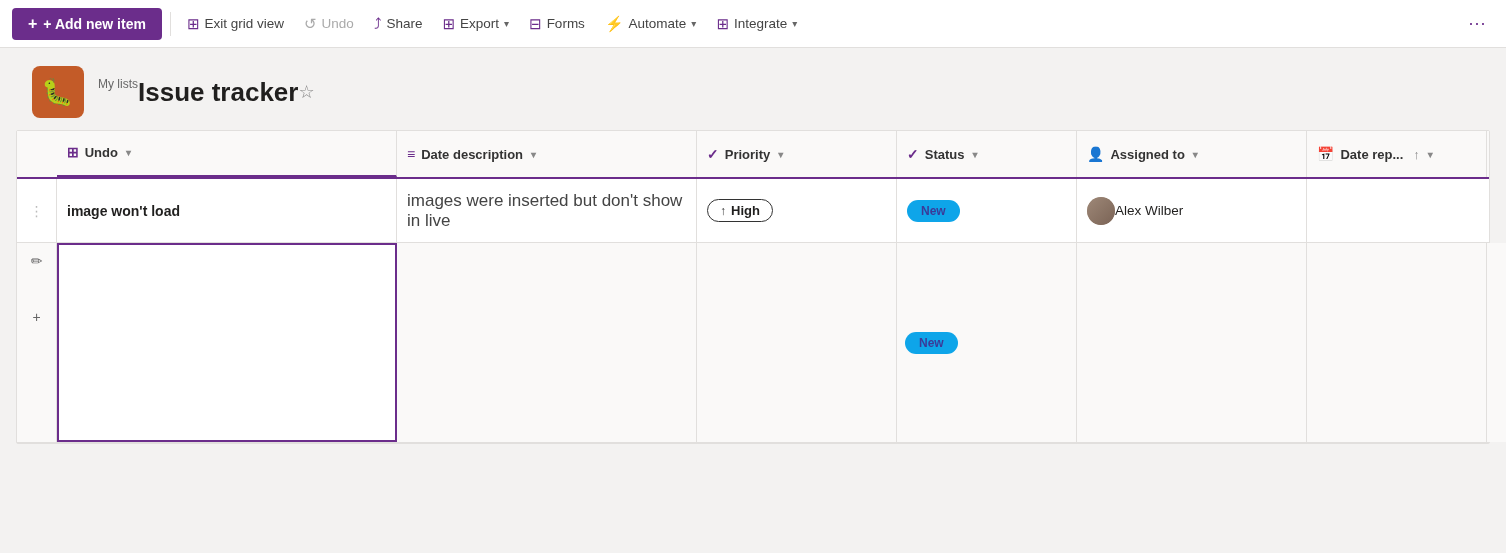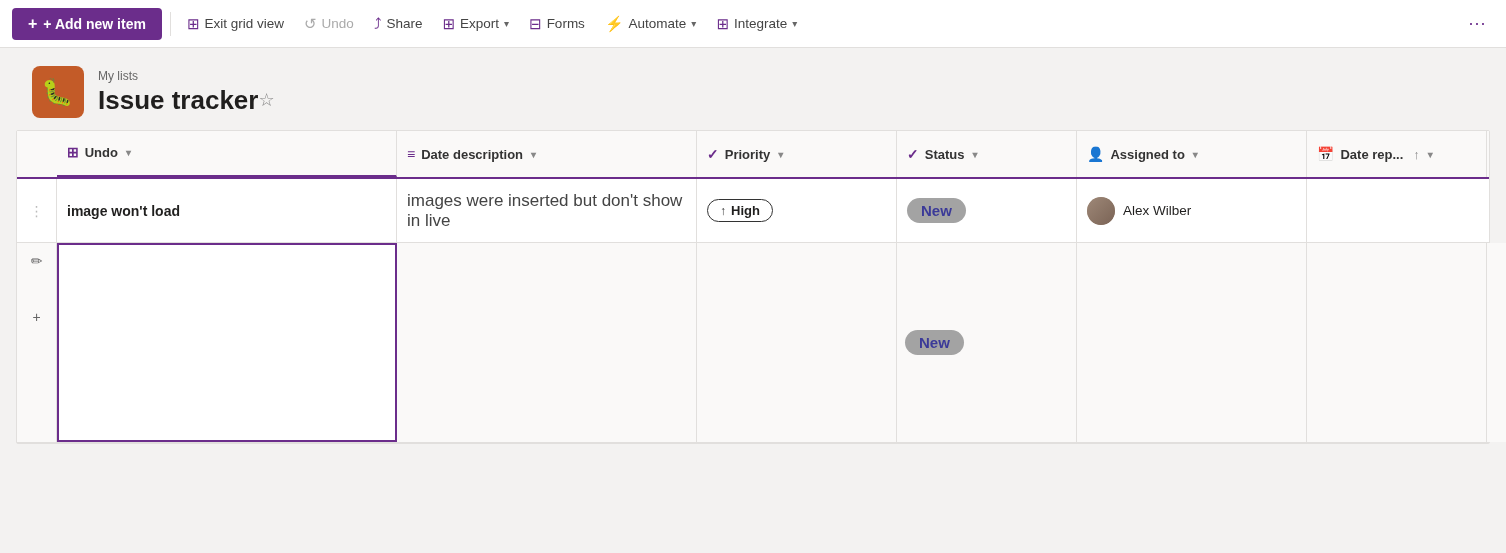--- a/index.html
+++ b/index.html
@@ -60,21 +60,21 @@
     }
     .app-icon {
       width: 52px; height: 52px;
       background: #c35b28;
       border-radius: 8px;
       display: flex; align-items: center; justify-content: center;
       font-size: 26px;
       color: #fff;
       flex-shrink: 0;
     }
-    .header-text { display: flex; flex-direction: column; }
+    .header-text { display: flex; flex-direction: row; }
     .my-lists { font-size: 12px; color: #666; margin-bottom: 2px; }
     .page-title-row { display: flex; align-items: center; gap: 0; }
     .page-title { font-size: 26px; font-weight: 600; color: #201f1e; }
     .star-btn { background: none; border: none; cursor: pointer; font-size: 18px; color: #888; }
 
     
     .main-content {
       background: #f3f2f1;
       padding: 0 0 0 0;
       margin-top: 12px;
@@ -134,31 +134,31 @@
       padding: 3px 12px;
       font-size: 13px; font-weight: 600;
       color: #201f1e;
       white-space: nowrap;
     }
     .priority-badge .up-arrow { font-size: 12px; color: #333; }
 
     
     .status-badge {
       display: inline-flex; align-items: flex-start; justify-content: center;
-      background: #a3a3a3;
+      background: #0ea5e9;
       color: #3b3a98;
       border-radius: 20px;
       padding: 4px 14px;
-      font-size: 15px; font-weight: 600;
+      font-size: 12px; font-weight: 600;
       white-space: nowrap;
     }
 
     
     .assignee-cell {
-      display: flex; align-items: center; gap: 8px;
+      display: flex; align-items: center; gap: 0;
     }
     .avatar {
       width: 28px; height: 28px; border-radius: 50%;
       background: linear-gradient(135deg, #b0a090 0%, #8a7060 100%);
       display: flex; align-items: center; justify-content: center;
       font-size: 12px; color: #fff; font-weight: 700;
       overflow: hidden; flex-shrink: 0;
     }
     .avatar-img {
       width: 100%; height: 100%;

